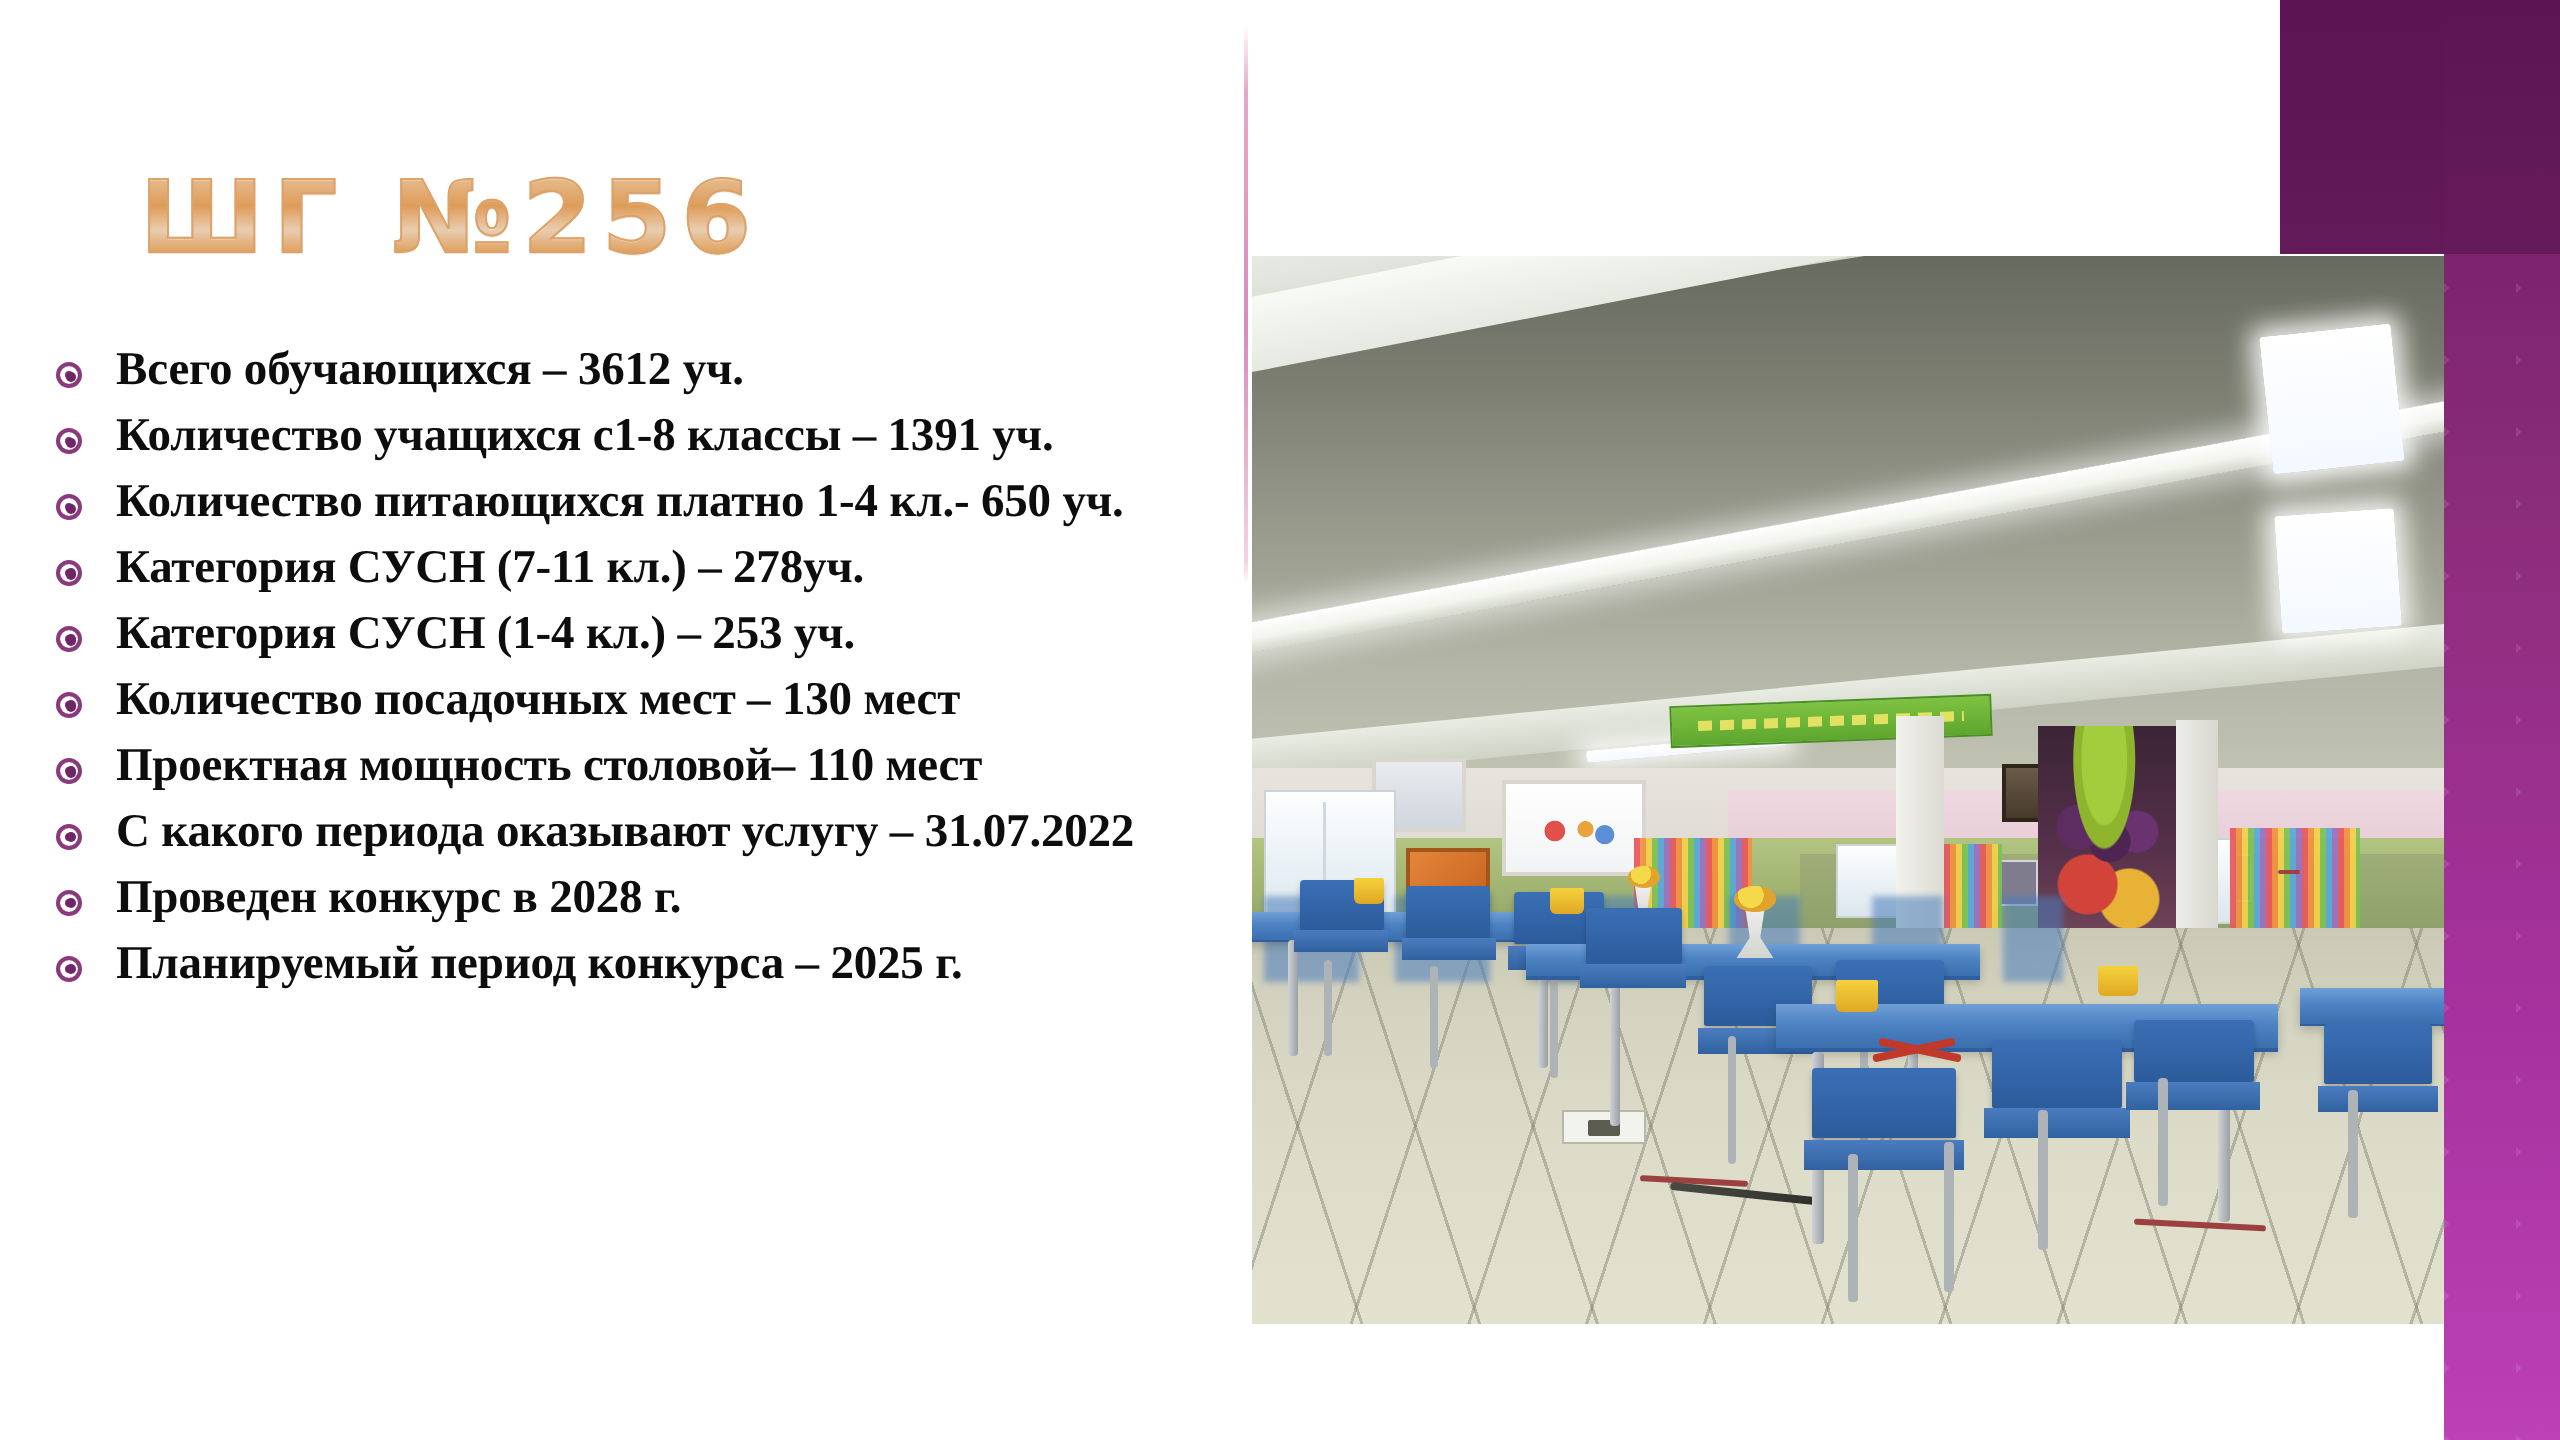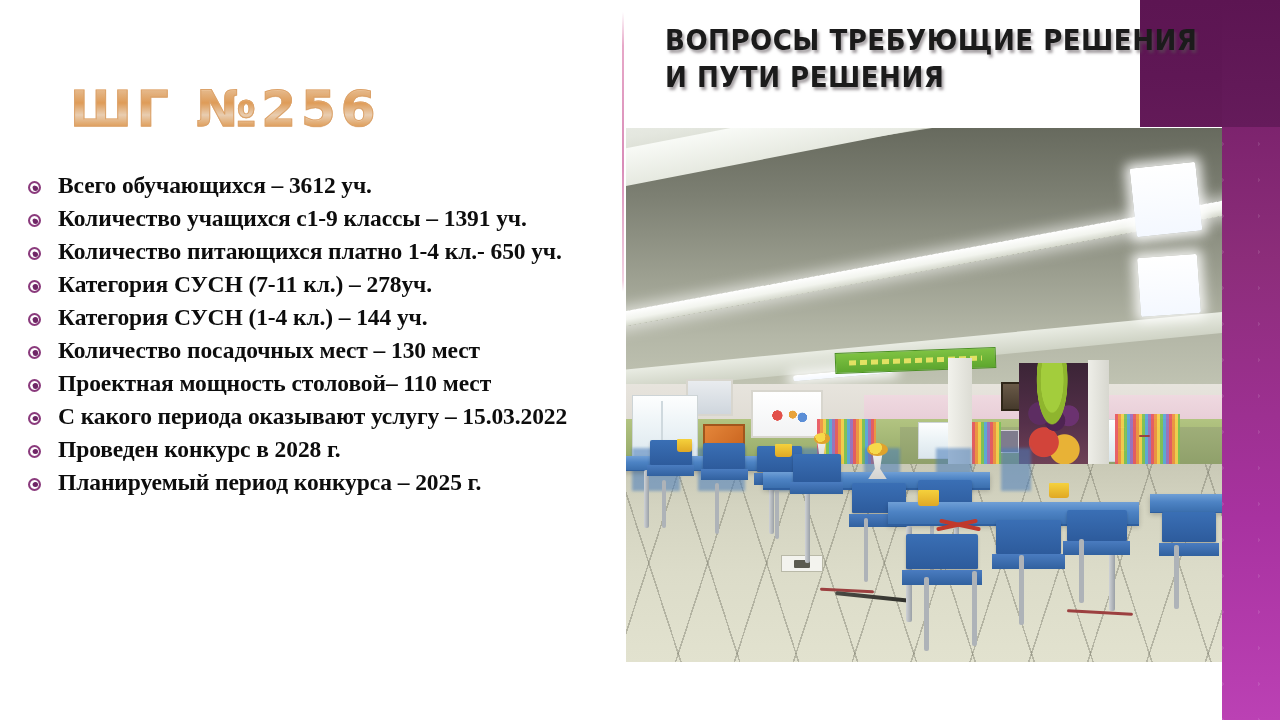--- a/index.html
+++ b/index.html
@@ -348,54 +348,53 @@
 <div id="slide">
 
   <div class="band-magenta"></div>
   <div class="band-purple-top"></div>
   <div class="band-magenta-overlap"></div>
 
   <div class="v-rule"></div>
 
   <div class="slide-title">ШГ №256</div>
 
-  <div class="header-title">ВОПРОСЫ ТРЕБУЮЩИЕ РЕШЕНИЯ И ПУТИ РЕШЕНИЯ</div>
 
   <ul class="bullets">
     <li>
       <span class="bullet-dot"></span>
       <span>Всего обучающихся –  3612 уч.</span>
     </li>
     <li>
       <span class="bullet-dot"></span>
-      <span>Количество учащихся с1-9 классы – 1391 уч.</span>
+      <span>Количество учащихся с1-8 классы – 1391 уч.</span>
     </li>
     <li>
       <span class="bullet-dot"></span>
       <span>Количество питающихся платно 1-4 кл.- 650 уч.</span>
     </li>
     <li>
       <span class="bullet-dot"></span>
       <span>Категория СУСН (7-11 кл.) – 278уч.</span>
     </li>
     <li>
       <span class="bullet-dot"></span>
-      <span>Категория СУСН (1-4 кл.) – 144 уч.</span>
+      <span>Категория СУСН (1-4 кл.) – 253 уч.</span>
     </li>
     <li>
       <span class="bullet-dot"></span>
       <span>Количество посадочных мест – 130 мест</span>
     </li>
     <li>
       <span class="bullet-dot"></span>
       <span>Проектная мощность столовой– 110 мест</span>
     </li>
     <li>
       <span class="bullet-dot"></span>
-      <span>С какого периода оказывают услугу – 15.03.2022</span>
+      <span>С какого периода оказывают услугу – 31.07.2022</span>
     </li>
     <li>
       <span class="bullet-dot"></span>
       <span>Проведен конкурс в 2028 г.</span>
     </li>
     <li>
       <span class="bullet-dot"></span>
       <span>Планируемый период конкурса  – 2025 г.</span>
     </li>
   </ul>

